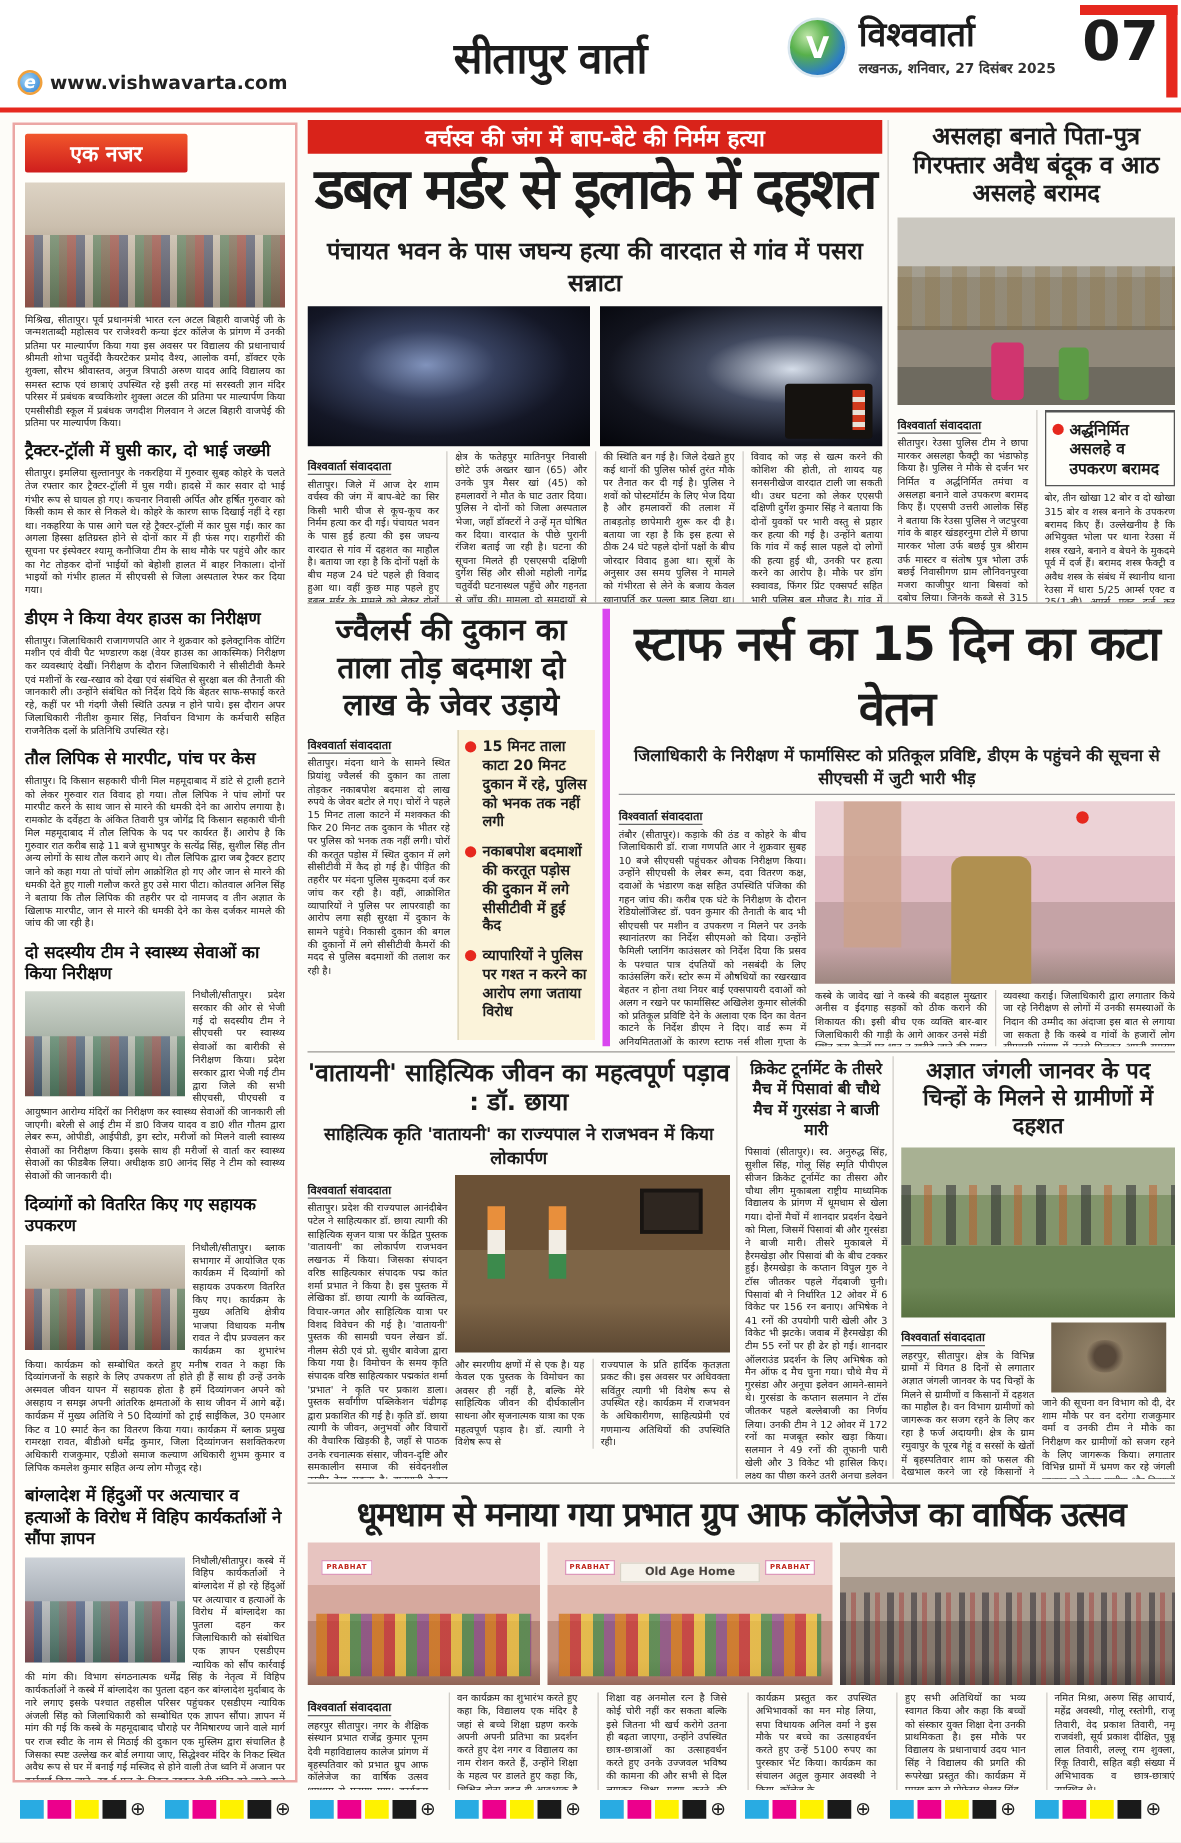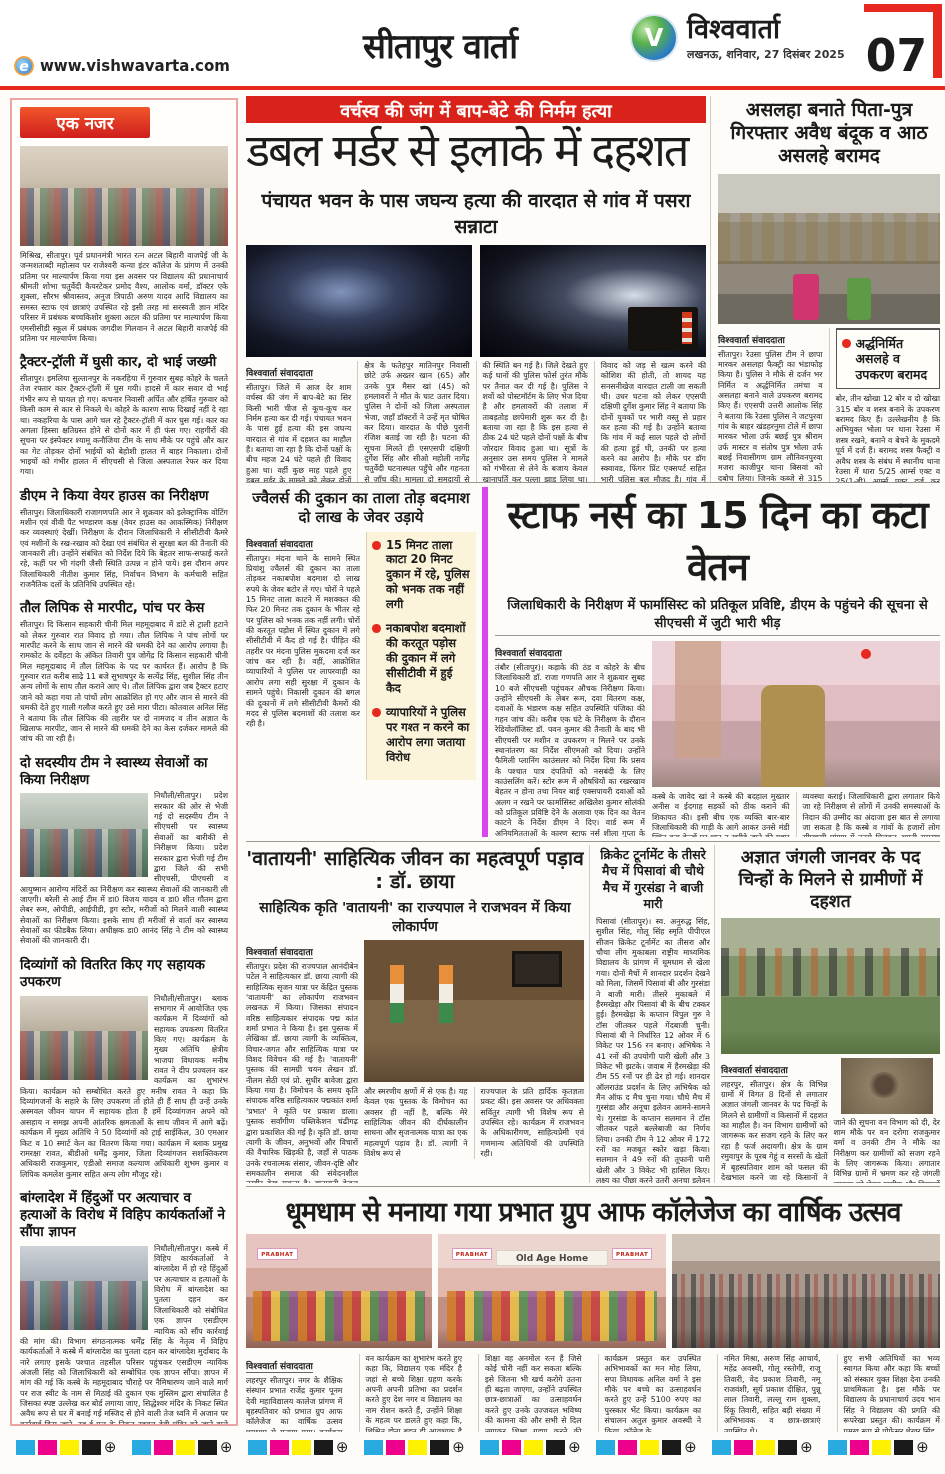--- a/index.html
+++ b/index.html
@@ -15,21 +15,21 @@
   .ptitle{position:absolute;left:280px;top:22px;width:320px;text-align:center;
           font-size:34px;font-weight:800;letter-spacing:-1px}
   .mast{position:absolute;left:630px;top:14px;display:flex;align-items:center;gap:9px}
   .globe{width:48px;height:48px;border-radius:50%;
          background:radial-gradient(circle at 32% 30%,#bfe6a8 0%,#57b04b 35%,#2e7fc2 70%,#1b5e9e 100%);
          color:#fff;font-weight:800;font-size:24px;display:flex;align-items:center;justify-content:center;
          border:2px solid #d9e6ef;box-sizing:border-box}
   .mastname{font-size:27px;font-weight:800;line-height:1}
   .edition{font-size:11px;font-weight:700;color:#333;margin-top:4px}
   .pnum{position:absolute;right:3px;top:4px;width:78px;height:74px;border-top:8px solid #e6281e;
-        border-right:9px solid #e6281e;box-sizing:border-box;display:flex;align-items:flex-end;justify-content:flex-end}
+        border-right:9px solid #e6281e;box-sizing:border-box;display:flex;align-items:flex-start;justify-content:flex-end}
   .pnum .bar{width:2px;height:52px;background:#333;margin-right:8px}
   .pnum .n{font-size:44px;font-weight:800;padding-right:6px;line-height:1}
   .redrule{position:absolute;top:86px;left:0;width:945px;height:4px;background:#e6281e}
   
   .byline{font-size:9px;font-weight:800;border-bottom:1px solid #666;display:inline-block;margin-bottom:3px}
   .bodytx{font-size:7.8px;line-height:1.33;text-align:justify;margin:0}
   .ph{position:relative;overflow:hidden;background:#999}
   .cols{display:flex}
   .cols>div{flex:1;min-width:0}
   .cols>div+div{border-left:1px solid #cfccc6;padding-left:6px;margin-left:6px}
@@ -47,21 +47,21 @@
   .crowd::after{content:"";position:absolute;left:0;right:0;bottom:0;height:58%;
      background:repeating-linear-gradient(90deg,rgba(150,40,40,.45) 0 7px,rgba(40,60,110,.45) 7px 14px,
      rgba(230,225,215,.35) 14px 20px,rgba(40,110,70,.4) 20px 27px,rgba(90,70,50,.4) 27px 34px)}
   .p-health{background:linear-gradient(180deg,#cfd6cd 0%,#aeb8ad 40%,#7e8a80 75%,#5c6a60 100%)}
   .p-divy{background:linear-gradient(180deg,#d8d2c6 0%,#b8ad9c 45%,#8d8271 80%,#6d6353 100%)}
   .p-vihip{background:linear-gradient(180deg,#cdd2d8 0%,#a9b0b8 40%,#7d858e 75%,#5a626b 100%)}
   
   .lead{position:absolute;left:246px;top:96px;width:460px;height:386px;overflow:hidden}
   .kicker{height:27px;background:#d9231a;color:#fff;font-size:18px;font-weight:800;display:flex;
           align-items:center;justify-content:center}
-  .lead h1{font-size:45px;font-weight:400;line-height:1.04;margin:5px 0 3px;letter-spacing:-2px}
+  .lead h1{font-size:45px;font-weight:700;text-align:center;line-height:1.04;margin:5px 0 3px;letter-spacing:-2px}
   .lead .sub{font-size:19px;font-weight:700;text-align:center;margin:12px 0 6px}
   .leadphotos{display:flex;gap:8px}
   .leadphotos .ph{flex:1;height:112px}
   .p-night1{background:radial-gradient(ellipse at 42% 42%,#8193bc 0%,#36405e 30%,#141726 62%,#05060b 100%)}
   .p-night2{background:radial-gradient(ellipse at 68% 45%,#d5dde9 0%,#424a60 32%,#12141e 68%,#04050a 100%)}
   .amb{position:absolute;right:8px;bottom:6px;width:70px;height:44px;background:#15120f;border-radius:3px}
   .amb i{position:absolute;right:6px;top:5px;width:10px;height:32px;
          background:repeating-linear-gradient(180deg,#d23b1e 0 6px,#e8e2d8 6px 10px)}
   .lead .cols{margin-top:4px}
   
@@ -74,21 +74,21 @@
   .p-police .fig2{position:absolute;left:58%;bottom:4px;width:24px;height:42px;background:#5d9b46;border-radius:4px}
   .p-police::after{content:"";position:absolute;left:0;right:0;top:26%;height:34%;
      background:repeating-linear-gradient(90deg,rgba(120,100,60,.55) 0 12px,rgba(90,80,55,.35) 12px 22px)}
   .callout{border:1px solid #555;border-width:2px 1px 1px 1px;padding:6px 5px;display:flex;gap:5px;
            font-size:12.5px;font-weight:800;line-height:1.25;margin-bottom:5px;background:#fffef9}
   .dot{width:9px;height:9px;border-radius:50%;background:#e6281e;flex:none;margin-top:3px}
   
   .hrule{position:absolute;left:246px;width:694px;height:1px;background:#9a9792}
   
   .jwl{position:absolute;left:246px;top:487px;width:230px;height:350px;overflow:hidden}
-  .jwl h2{font-size:15px;font-weight:800;text-align:center;line-height:1.25;margin:2px 0 5px}
+  .jwl h2{font-size:24px;font-weight:800;text-align:center;line-height:1.25;margin:2px 0 5px}
   .jwrap{display:flex;gap:6px}
   .jtext{width:114px;min-width:0}
   .jbox{flex:1;background:#fbf3da;border-left:1px solid #d8cfb5;padding:6px 5px}
   .jbox .it{display:flex;gap:5px;font-size:11.5px;font-weight:700;line-height:1.3;margin-bottom:9px}
   
   .nurse{position:absolute;left:482px;top:487px;width:458px;height:350px;box-sizing:border-box;
          border-left:6px solid #d946ef;padding-left:7px;overflow:hidden}
   .nurse h2{font-size:38px;font-weight:800;text-align:center;margin:0 0 4px;letter-spacing:-1px}
   .nurse .sub{font-size:13px;font-weight:700;text-align:center;border-bottom:1px solid #999;
               padding-bottom:4px;margin-bottom:5px}
@@ -407,25 +407,25 @@
       <div>
           <p class="bodytx">वन कार्यक्रम का शुभारंभ करते हुए कहा कि, विद्यालय एक मंदिर है जहां से बच्चे शिक्षा ग्रहण करके अपनी अपनी प्रतिभा का प्रदर्शन करते हुए देश नगर व विद्यालय का नाम रोशन करते हैं, उन्होंने शिक्षा के महत्व पर डालते हुए कहा कि, शिक्षित होना बहुत ही आवश्यक है खास</p>
         </div>
       <div>
           <p class="bodytx">शिक्षा वह अनमोल रत्न है जिसे कोई चोरी नहीं कर सकता बल्कि इसे जितना भी खर्च करोगे उतना ही बढ़ता जाएगा, उन्होंने उपस्थित छात्र-छात्राओं का उत्साहवर्धन करते हुए उनके उज्जवल भविष्य की कामना की और सभी से दिल लगाकर शिक्षा ग्रहण करने की अपील</p>
         </div>
       <div>
           <p class="bodytx">कार्यक्रम प्रस्तुत कर उपस्थित अभिभावकों का मन मोह लिया, सपा विधायक अनिल वर्मा ने इस मौके पर बच्चे का उत्साहवर्धन करते हुए उन्हें 5100 रुपए का पुरस्कार भेंट किया। कार्यक्रम का संचालन अतुल कुमार अवस्थी ने किया, कॉलेज के</p>
         </div>
       <div>
+          <p class="bodytx">हुए सभी अतिथियों का भव्य स्वागत किया और कहा कि बच्चों को संस्कार युक्त शिक्षा देना उनकी प्राथमिकता है। इस मौके पर विद्यालय के प्रधानाचार्य उदय भान सिंह ने विद्यालय की प्रगति की रूपरेखा प्रस्तुत की। कार्यक्रम में प्रमुख रूप से प्रोफेसर शेखर सिंह,</p>
+        </div>
+      <div>
           <p class="bodytx">नमित मिश्रा, अरुण सिंह आचार्य, महेंद्र अवस्थी, गोलू रस्तोगी, राजू तिवारी, वेद प्रकाश तिवारी, नमू राजवंशी, सूर्य प्रकाश दीक्षित, पुन्नू लाल तिवारी, लल्लू राम शुक्ला, रिंकू तिवारी, सहित बड़ी संख्या में अभिभावक व छात्र-छात्राएं उपस्थित थे।</p>
         </div>
-      <div>
-          <p class="bodytx">हुए सभी अतिथियों का भव्य स्वागत किया और कहा कि बच्चों को संस्कार युक्त शिक्षा देना उनकी प्राथमिकता है। इस मौके पर विद्यालय के प्रधानाचार्य उदय भान सिंह ने विद्यालय की प्रगति की रूपरेखा प्रस्तुत की। कार्यक्रम में प्रमुख रूप से प्रोफेसर शेखर सिंह,</p>
-        </div>
     </div>
   </div>
 
   <div class="marks">
     <div class="mg">
       <span class="sq c"></span>
         <span class="sq m"></span>
         <span class="sq y"></span>
         <span class="sq k"></span>
         <span class="reg">⊕</span>

